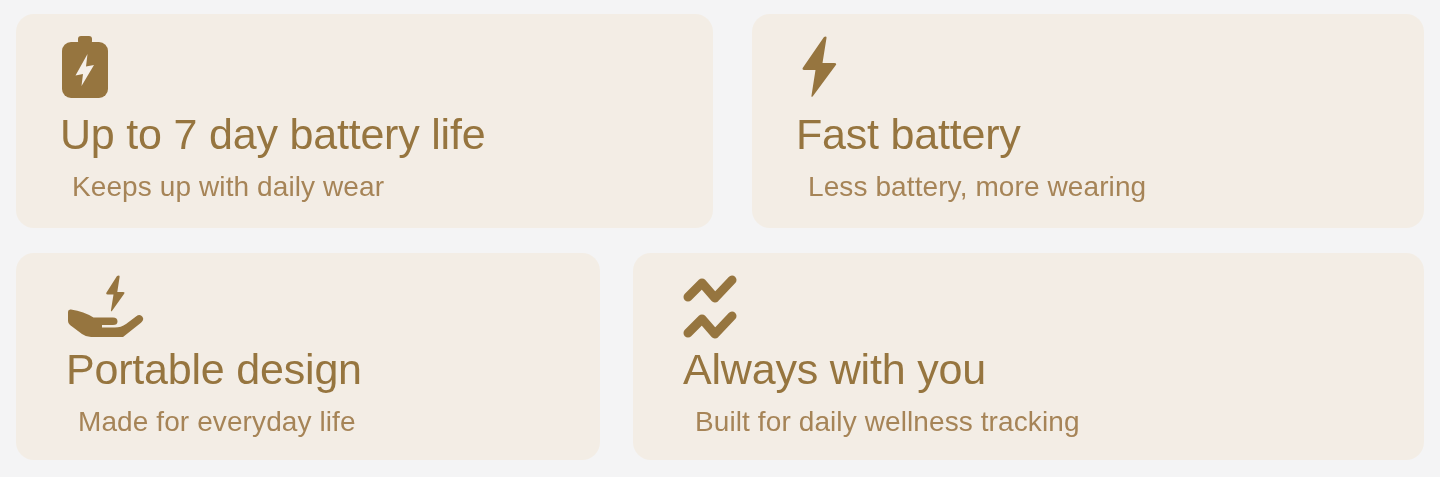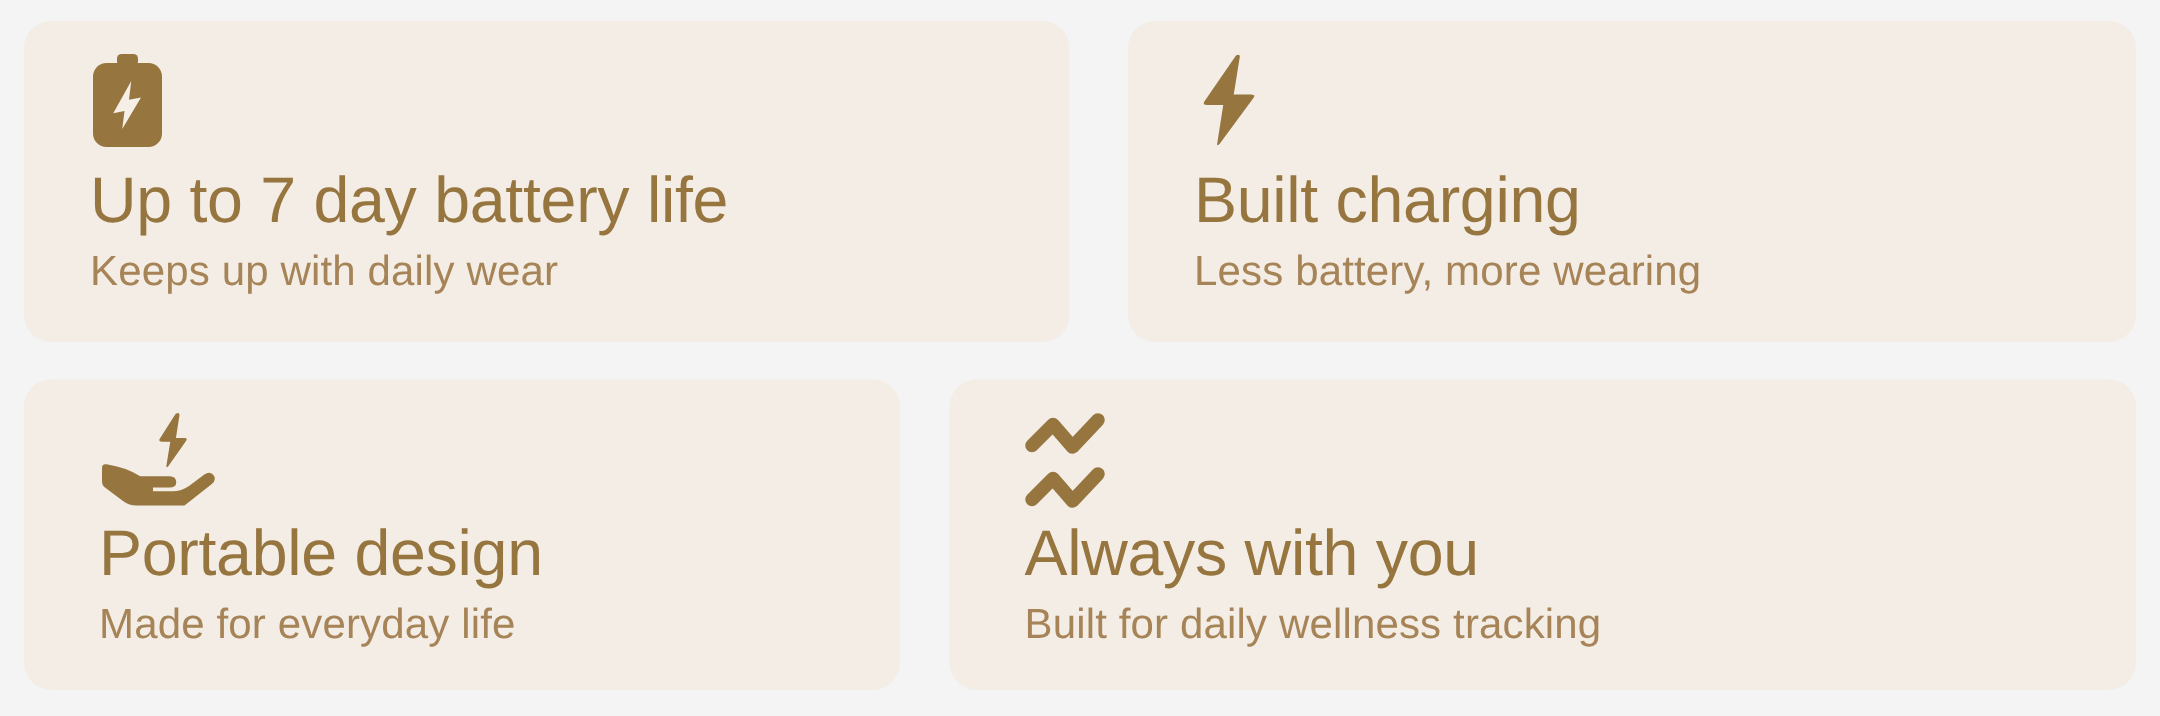--- a/index.html
+++ b/index.html
@@ -64,21 +64,21 @@
     margin: 0 0 6px 0;
     white-space: nowrap;
   }
 
   .card-subtitle {
     font-size: 28px;
     line-height: 1.2;
     font-weight: 300;
     color: #a68457;
     letter-spacing: 0.1px;
-    margin: 0;
+    margin: 12px;
     white-space: nowrap;
   }
 </style>
 </head>
 <body>
 
 <div class="feature-grid">
 
   <div class="feature-card card-1">
     <div class="card-inner">
@@ -94,21 +94,21 @@
     </div>
   </div>
 
   <div class="feature-card card-2">
     <div class="card-inner">
       <span class="card-icon">
         <svg width="46" height="62" viewBox="0 0 46 62" xmlns="http://www.w3.org/2000/svg">
           <path d="M28 1 L7 31.5 Q5.5 34 8.5 34 L19.5 34 L15.5 59.5 Q15.2 62 17 60 L39.5 29.5 Q41.5 27 38 27 L26.5 27 L30.5 2 Q30.8 -0.5 28 1 Z" fill="#96753f"></path>
         </svg>
       </span>
-      <div class="card-title">Built charging</div>
+      <div class="card-title">Fast battery</div>
       <div class="card-subtitle">Less battery, more wearing</div>
     </div>
   </div>
 
   <div class="feature-card card-4">
     <div class="card-inner">
       <span class="card-icon">
         <svg width="62" height="64" viewBox="0 0 62 64" xmlns="http://www.w3.org/2000/svg">
           <g fill="none" stroke="#96753f" stroke-width="9" stroke-linecap="round" stroke-linejoin="round">
             <polyline points="5,22 19,8 32,23 49,5"></polyline>

